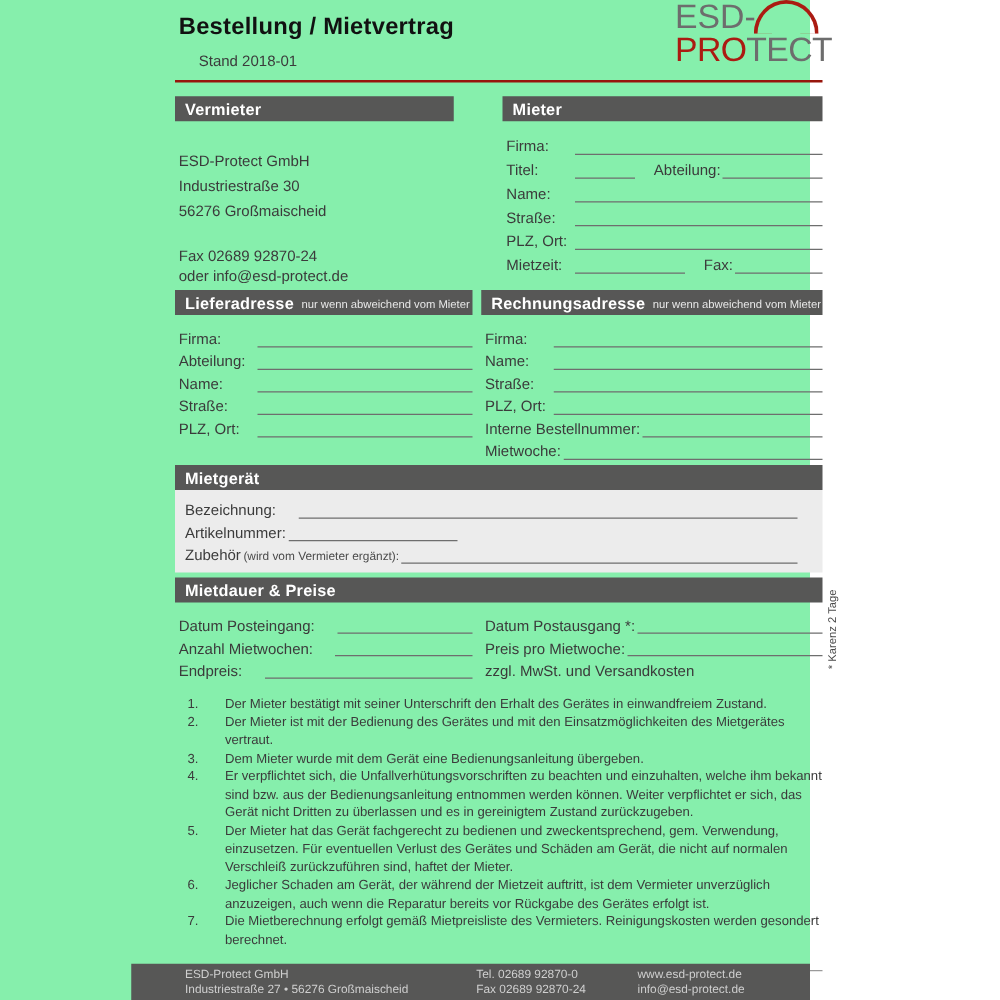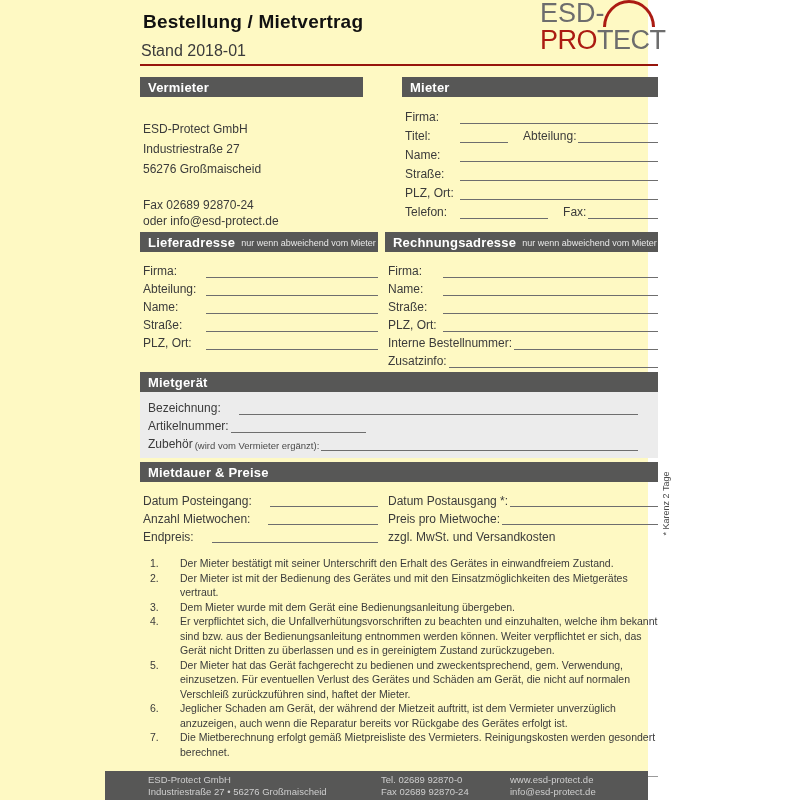--- a/index.html
+++ b/index.html
@@ -1,24 +1,24 @@
 <!DOCTYPE html>
 <html><head>
 <meta charset="utf-8">
 <style>
   * { margin:0; padding:0; box-sizing:border-box; }
   html,body { width:800px; height:800px; background:#ffffff; overflow:hidden;
               font-family:"Liberation Sans", sans-serif; color:#3b3b3b; }
-  .page { position:relative; width:648px; height:800px; background:#fef9c3; }
+  .page { position:relative; width:648px; height:800px; background:#86efac; }
   .content { position:absolute; left:140px; top:0; width:518px; }
 
   
   .hdr { position:relative; height:64px; }
   .title { position:absolute; left:3px; top:11px; font-size:19px; font-weight:bold; color:#111; letter-spacing:0.2px; }
-  .stand { position:absolute; left:1px; top:42px; font-size:16px; color:#3b3b3b;text-align:right; }
+  .stand { position:absolute; left:19px; top:42px; font-size:12px; color:#3b3b3b;text-align:right; }
   .redrule { border-bottom:2.5px solid #97150c; }
 
   
   .logo { position:absolute; right:0; top:2px; width:118px; height:58px; }
   .logo .l1 { position:absolute; left:0; top:-4px; font-size:27px; letter-spacing:0px; color:#6d6d6d; font-weight:500; }
   .logo .dome { position:absolute; right:3px; top:-2px; width:52px; height:27px;
                 border:3.5px solid #ab1b12; border-bottom:none; border-radius:52px 52px 0 0 / 54px 54px 0 0; }
   .logo .l2 { position:absolute; left:0; top:23px; font-size:27px; letter-spacing:-0.5px; font-weight:500; }
   .logo .l2 .red { color:#ab1b12; }
   .logo .l2 .gray { color:#6d6d6d; }
@@ -103,21 +103,21 @@
     </div>
     <div class="redrule"></div>
 
     <div class="two-col" style="margin-top:11px;gap:32px;">
       <div class="col-l">
         <div class="bar">
           <span class="btitle">Vermieter</span>
         </div>
         <div class="verm-body">
           <div class="ln">ESD-Protect GmbH</div>
-          <div class="ln">Industriestraße 27</div>
+          <div class="ln">Industriestraße 30</div>
           <div class="ln">56276 Großmaischeid</div>
           <div class="verm-contact">
             <div class="ln">Fax 02689 92870-24</div>
             <div class="ln">oder info@esd-protect.de</div>
           </div>
         </div>
       </div>
 
       <div class="col-r">
         <div class="bar">
@@ -140,21 +140,21 @@
           </div>
           <div class="frow">
             <span class="flabel w56">Straße:</span>
             <span class="fline"></span>
           </div>
           <div class="frow">
             <span class="flabel w56">PLZ, Ort:</span>
             <span class="fline"></span>
           </div>
           <div class="frow">
-            <span class="flabel w56">Telefon:</span>
+            <span class="flabel w56">Mietzeit:</span>
             <span class="fline" style="flex:0 0 88px"></span>
             <span class="flabel ml12">Fax:</span>
             <span class="fline"></span>
           </div>
         </div>
       </div>
     </div>
 
     <div class="two-col" style="margin-top:3px;">
       <div class="col-l">
@@ -206,21 +206,21 @@
           </div>
           <div class="frow frow18">
             <span class="flabel w56">PLZ, Ort:</span>
             <span class="fline"></span>
           </div>
           <div class="frow frow18">
             <span class="flabel">Interne Bestellnummer:</span>
             <span class="fline"></span>
           </div>
           <div class="frow frow18">
-            <span class="flabel">Zusatzinfo:</span>
+            <span class="flabel">Mietwoche:</span>
             <span class="fline"></span>
           </div>
         </div>
       </div>
     </div>
 
     <div style="margin-top:4px;">
       <div class="bar">
         <span class="btitle">Mietgerät</span>
       </div>

